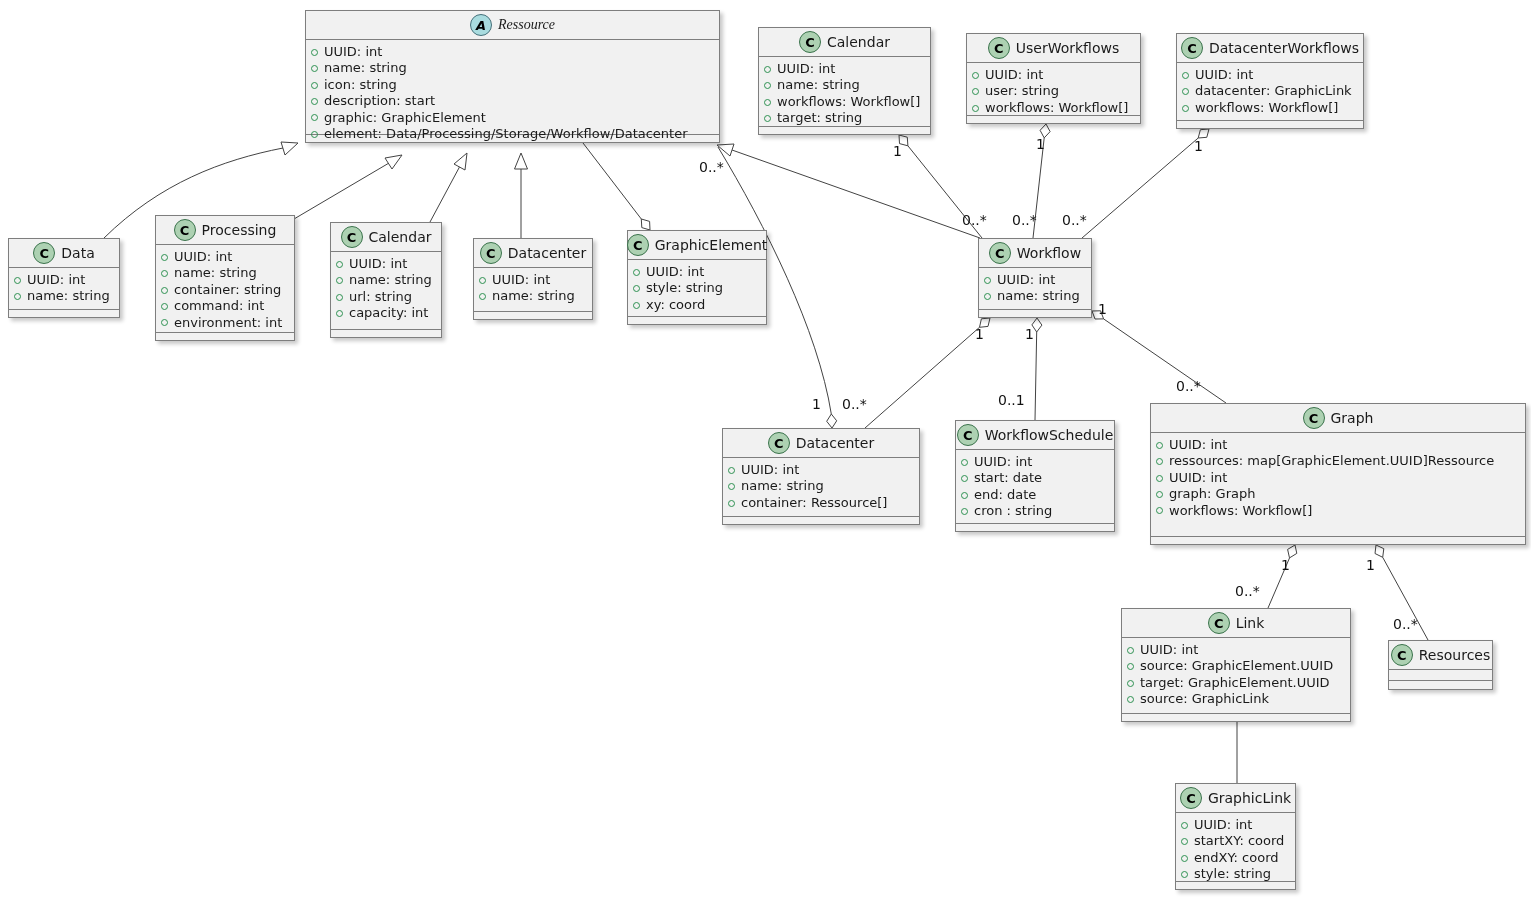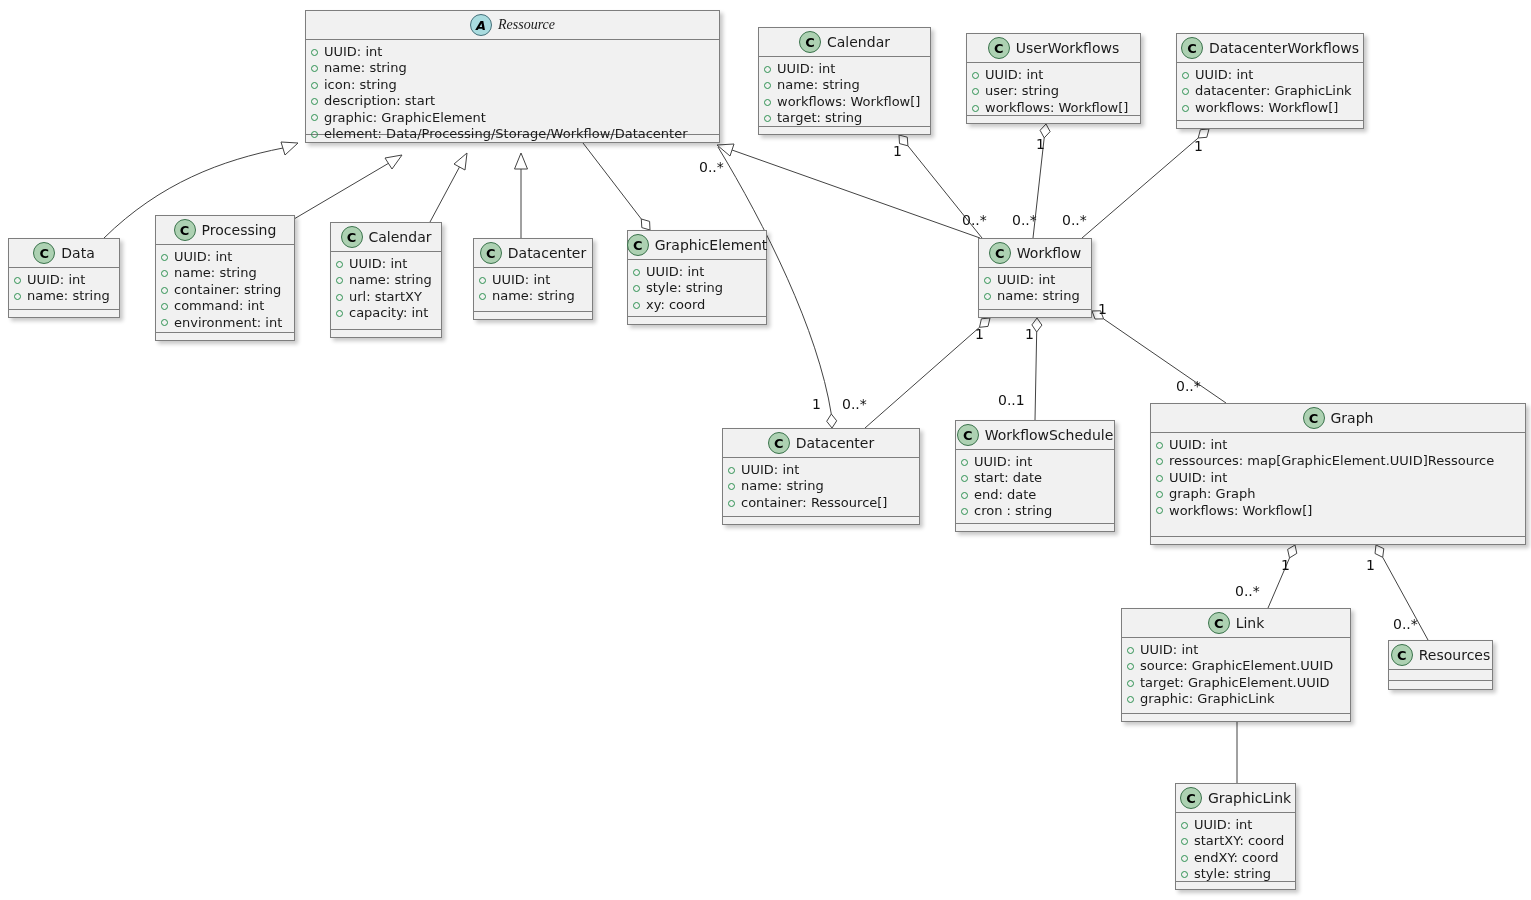--- a/index.html
+++ b/index.html
@@ -272,21 +272,21 @@
       <div class="attr">
           <span class="dot"></span>
           <span>UUID: int</span>
         </div>
       <div class="attr">
           <span class="dot"></span>
           <span>name: string</span>
         </div>
       <div class="attr">
           <span class="dot"></span>
-          <span>url: startXY</span>
+          <span>url: string</span>
         </div>
       <div class="attr">
           <span class="dot"></span>
           <span>capacity: int</span>
         </div>
     </div>
     <div class="uml-methods"></div>
   </div>
 
   <div class="uml-class" style="left:473px;top:238px;width:120px;height:82px;">
@@ -438,21 +438,21 @@
       <div class="attr">
           <span class="dot"></span>
           <span>source: GraphicElement.UUID</span>
         </div>
       <div class="attr">
           <span class="dot"></span>
           <span>target: GraphicElement.UUID</span>
         </div>
       <div class="attr">
           <span class="dot"></span>
-          <span>graphic: GraphicLink</span>
+          <span>source: GraphicLink</span>
         </div>
     </div>
     <div class="uml-methods"></div>
   </div>
 
   <div class="uml-class" style="left:1388px;top:640px;width:105px;height:50px;">
     <div class="uml-title">
       <span class="badge">C</span>
       <span class="uml-name">Resources</span>
     </div>

